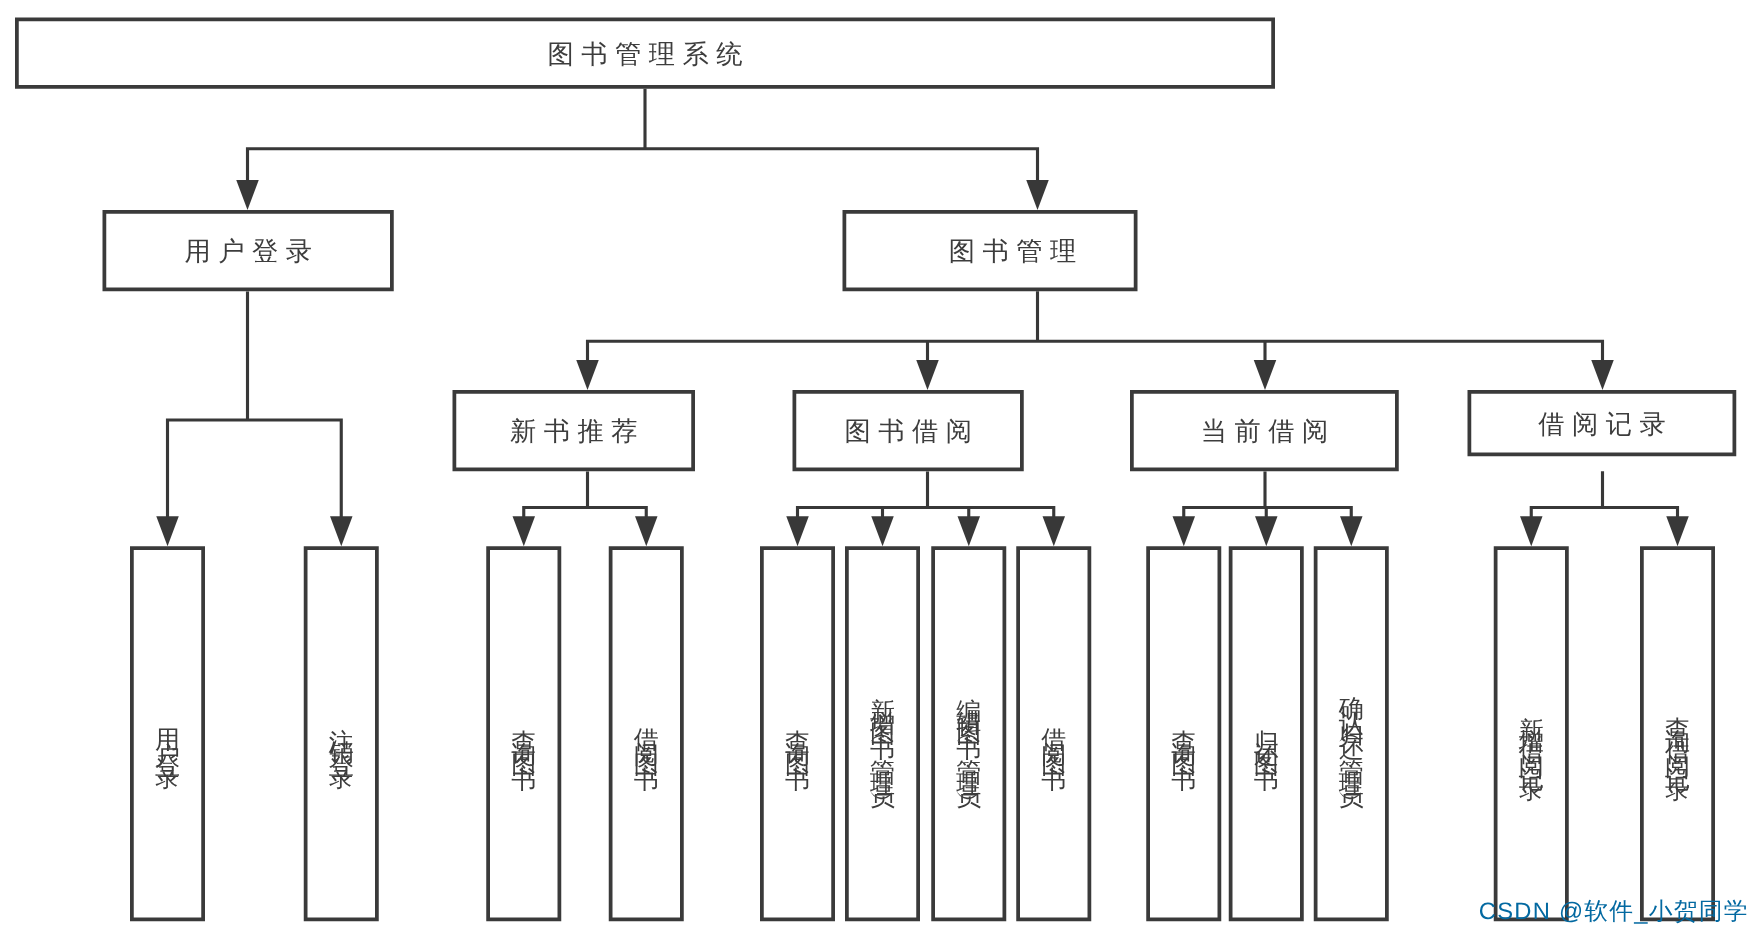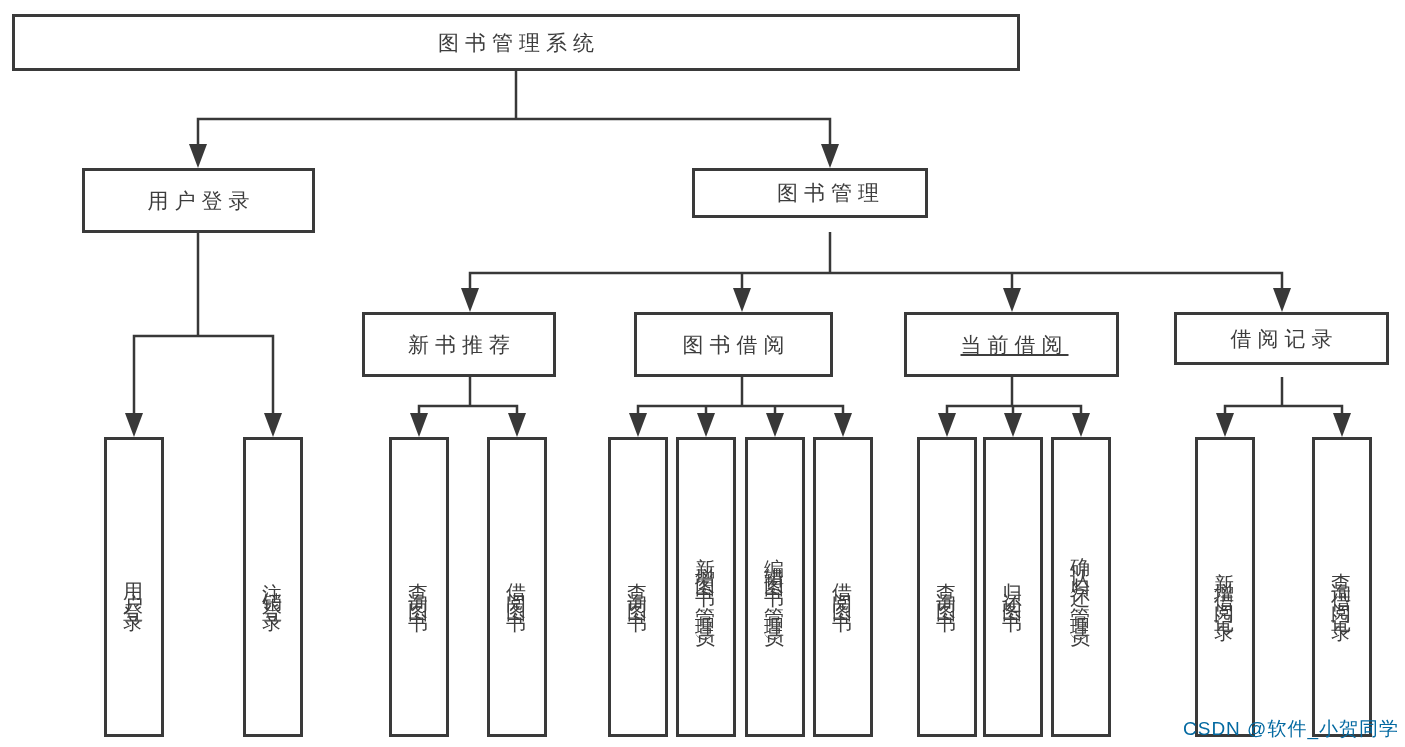--- a/index.html
+++ b/index.html
@@ -129,27 +129,27 @@
       <path d="M1225 414 L1225 406 L1342 406 L1342 414"></path>
       <polygon points="1216,413 1234,413 1225,437"></polygon>
       <polygon points="1333,413 1351,413 1342,437"></polygon>
     </g>
   </svg>
 
   <div class="node hnode" style="left:12px; top:14px; width:1008px; height:57px;">图书管理系统</div>
 
   <div class="node hnode" style="left:82px; top:168px; width:233px; height:65px;">用户登录</div>
 
-  <div class="node hnode" style="left:692px; top:168px; width:236px; height:50px;padding-left:36px;">图书管理</div>
+  <div class="node hnode" style="left:674px; top:168px; width:236px; height:65px;padding-left:36px;">图书管理</div>
 
   <div class="node hnode" style="left:362px; top:312px; width:194px; height:65px;">新书推荐</div>
 
-  <div class="node hnode" style="left:634px; top:312px; width:199px; height:65px;">图书借阅</div>
+  <div class="node hnode" style="left:634px; top:312px; width:185px; height:65px;">图书借阅</div>
 
-  <div class="node hnode" style="left:904px; top:312px; width:215px; height:65px;text-decoration:underline;">当前借阅</div>
+  <div class="node hnode" style="left:904px; top:312px; width:215px; height:65px;">当前借阅</div>
 
   <div class="node hnode" style="left:1174px; top:312px; width:215px; height:53px;">借阅记录</div>
 
   <div class="node vnode" style="left:104px; top:437px; width:60px; height:300px;">
     <span>用户登录</span>
   </div>
   <div class="node vnode" style="left:243px; top:437px; width:60px; height:300px;">
     <span>注销登录</span>
   </div>
 

